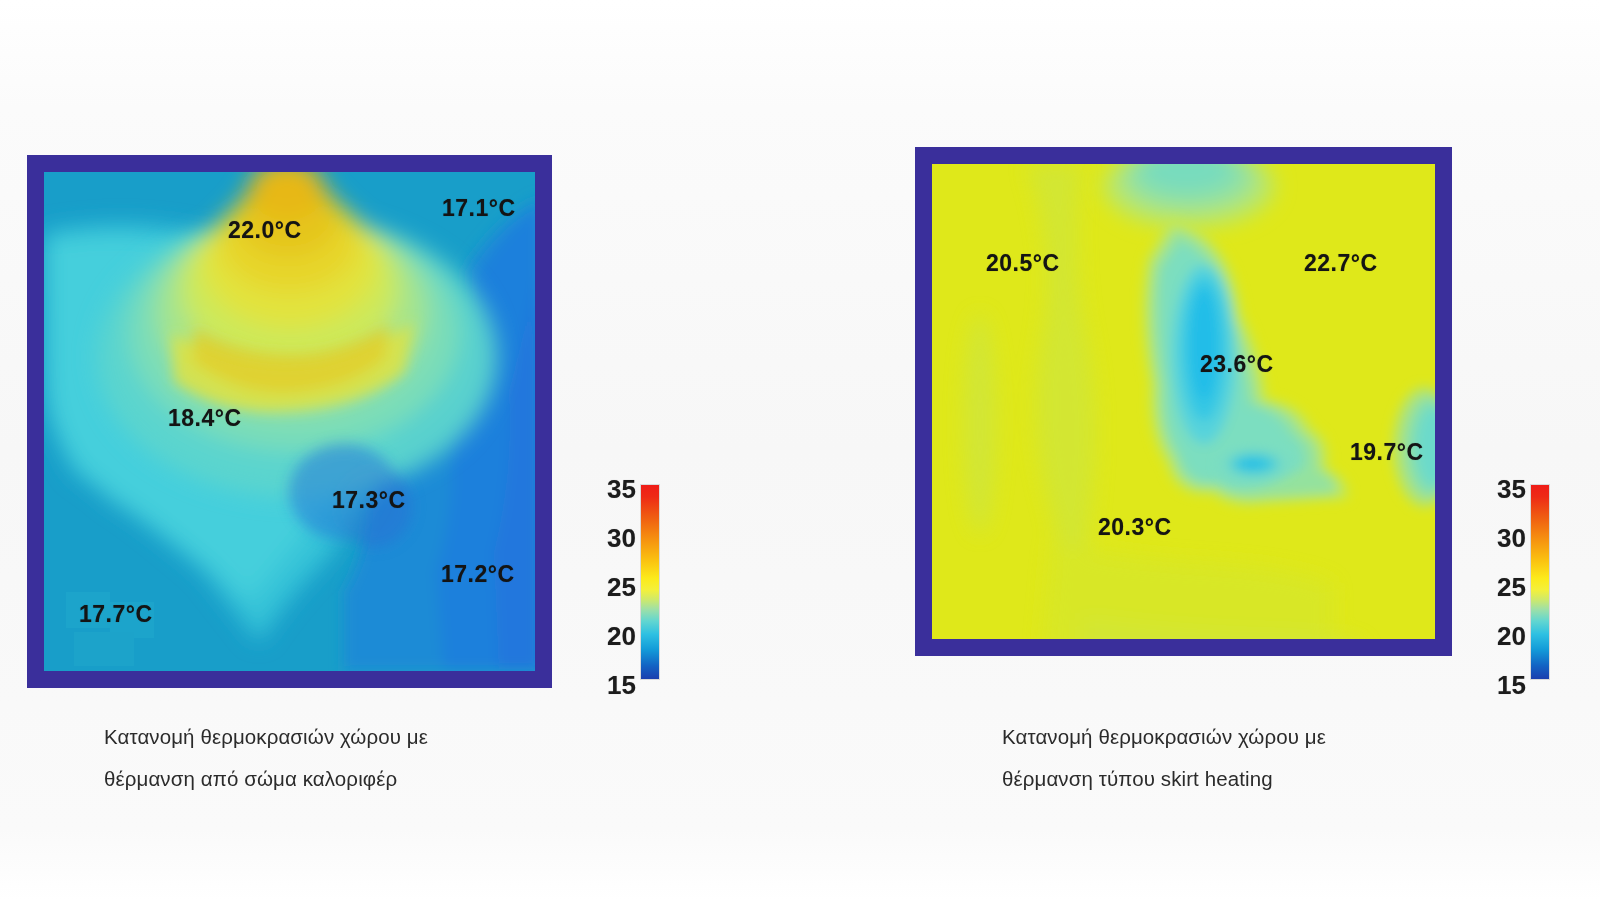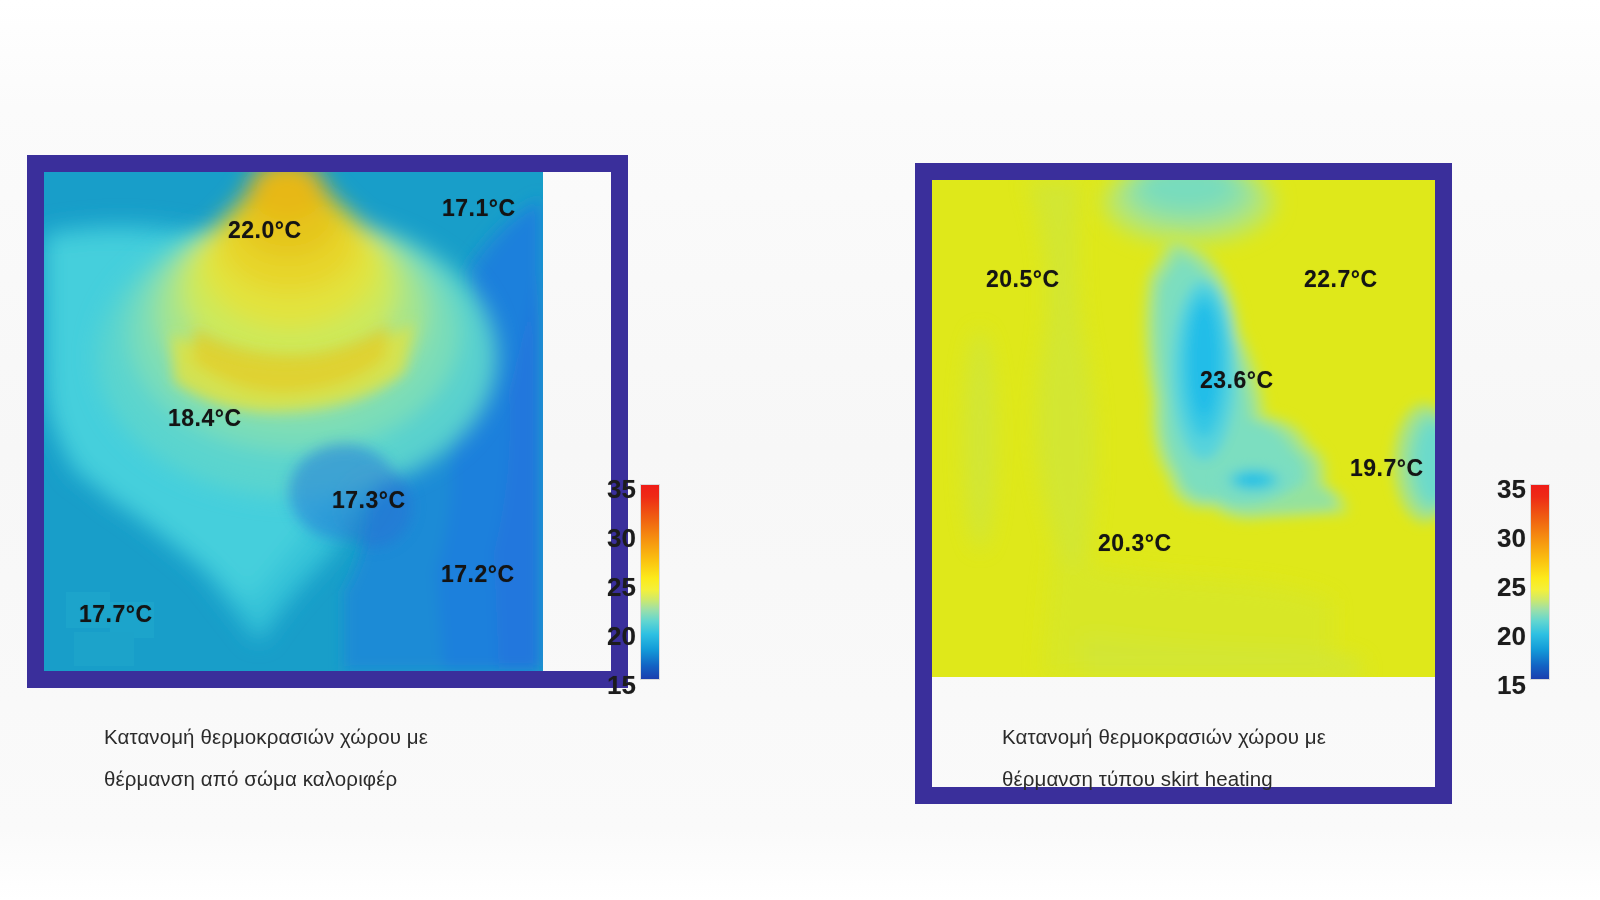--- a/index.html
+++ b/index.html
@@ -104,21 +104,21 @@
   }
 </style>
 </head>
 <body>
 
 <div id="page">
   <div class="page-field"></div>
 
   <div class="figure">
 
-    <div class="panel" style="left:27px; top:155px; width:601px; height:533px; border-width:17px;">
+    <div class="panel" style="left:27px; top:155px; width:525px; height:533px; border-width:17px;">
       <div class="panel-inner">
         <svg width="499" height="499" viewBox="0 0 499 499" preserveAspectRatio="none" style="display:block;">
           <defs>
             <filter id="softL" x="-20%" y="-20%" width="140%" height="140%">
               <feGaussianBlur stdDeviation="7"></feGaussianBlur>
             </filter>
             <filter id="softL2" x="-20%" y="-20%" width="140%" height="140%">
               <feGaussianBlur stdDeviation="11"></feGaussianBlur>
             </filter>
           </defs>
@@ -180,21 +180,21 @@
         <div class="cb-tick" style="top:49px;">30</div>
         <div class="cb-tick" style="top:98px;">25</div>
         <div class="cb-tick" style="top:147px;">20</div>
         <div class="cb-tick" style="top:196px;">15</div>
       </div>
     </div>
 
     <div class="caption" style="left:104px; top:716px; width:430px;">Κατανομή θερμοκρασιών χώρου με
 θέρμανση από σώμα καλοριφέρ</div>
 
-    <div class="panel" style="left:915px; top:163px; width:537px; height:641px; border-width:17px;">
+    <div class="panel" style="left:915px; top:147px; width:537px; height:509px; border-width:17px;">
       <div class="panel-inner">
         <svg width="503" height="497" viewBox="0 0 503 497" preserveAspectRatio="none" style="display:block;">
           <defs>
             <filter id="softR" x="-20%" y="-20%" width="140%" height="140%">
               <feGaussianBlur stdDeviation="6"></feGaussianBlur>
             </filter>
             <filter id="softR2" x="-20%" y="-20%" width="140%" height="140%">
               <feGaussianBlur stdDeviation="10"></feGaussianBlur>
             </filter>
           </defs>

